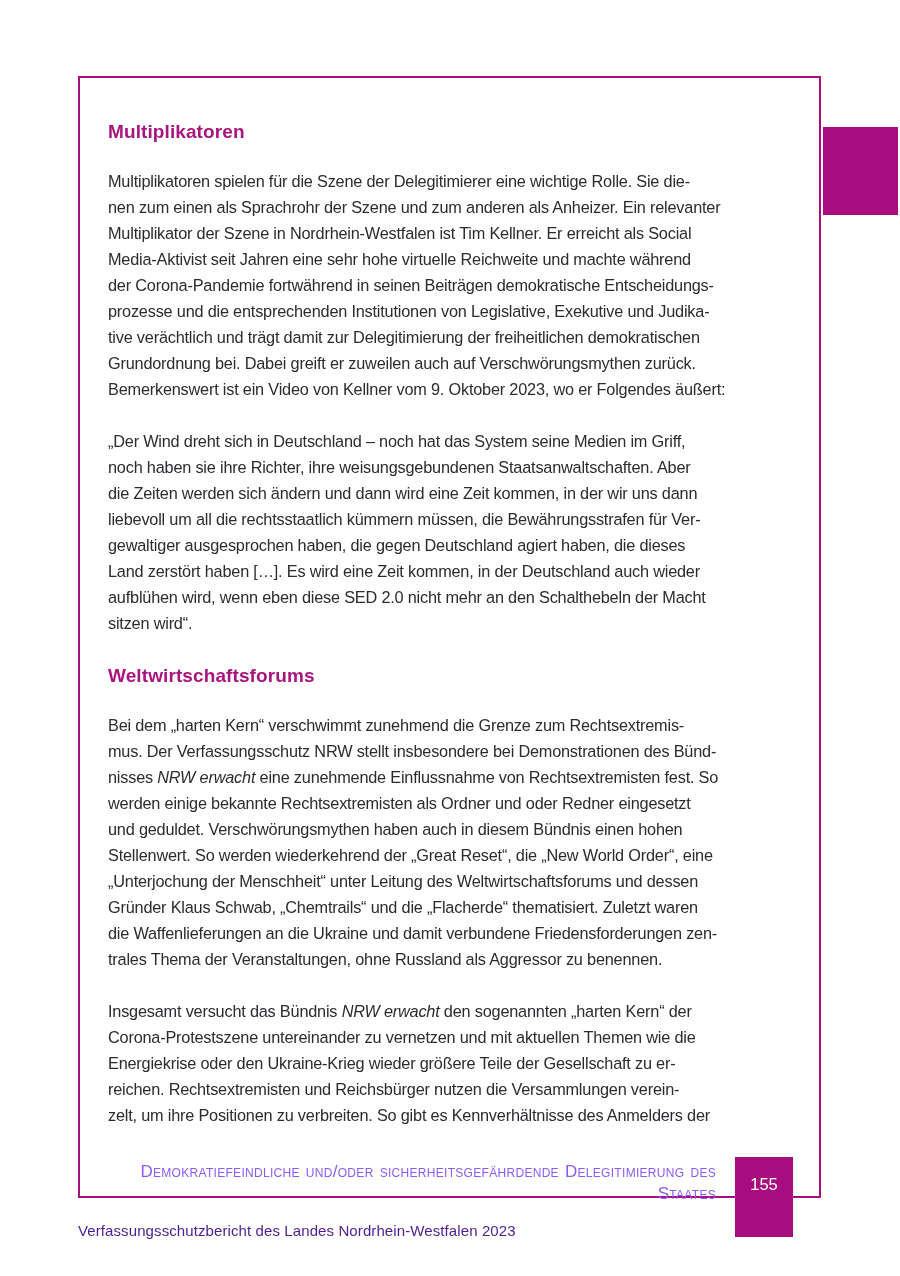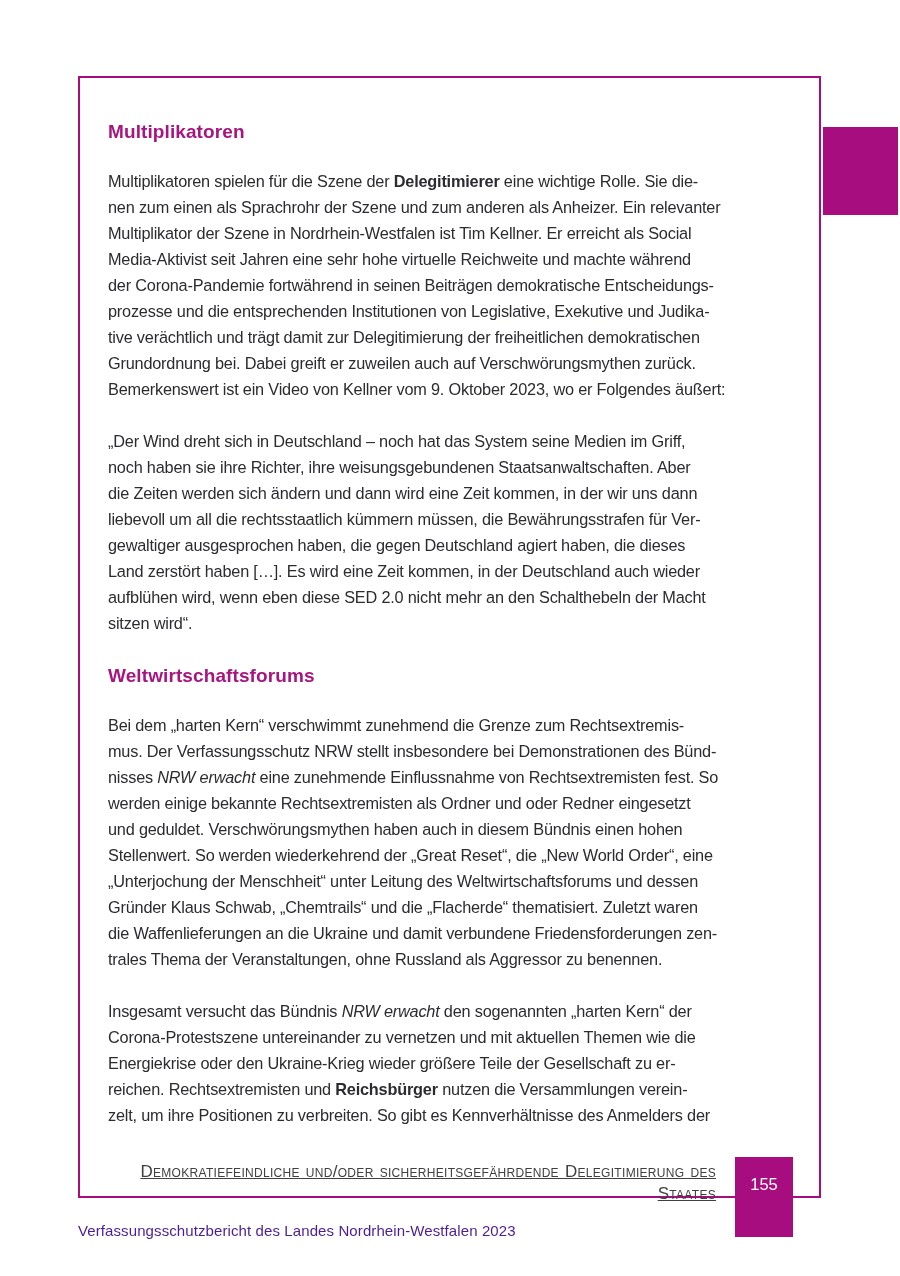--- a/index.html
+++ b/index.html
@@ -45,35 +45,34 @@
   .para + .heading { margin-top: 28px; }
 
   .para {
     margin: 26px 0 0 0;
     font-size: 16.3px;
     line-height: 26px;
     color: #2b2b30;
     letter-spacing: -0.2px;
     white-space: nowrap;
   }
-  .para strong { font-weight: bold; }
+  .para strong { font-weight: normal; }
   .para em { font-style: italic; }
 
   .footer-caption {
     position: absolute;
     left: 108px; top: 1161px;
     width: 608px;
     text-align: right;
     font-variant: small-caps;
     font-size: 17px;
     line-height: 22px;
-    color: #404040;
+    color: #8b5cf6;
     letter-spacing: 0.3px;
     word-spacing: 1px;
-    text-decoration: underline;
   }
 
   .page-badge {
     position: absolute;
     left: 735px; top: 1157px;
     width: 58px; height: 80px;
     background: #a80d80;
     color: #ffffff;
     text-align: center;
     font-size: 16.5px;

